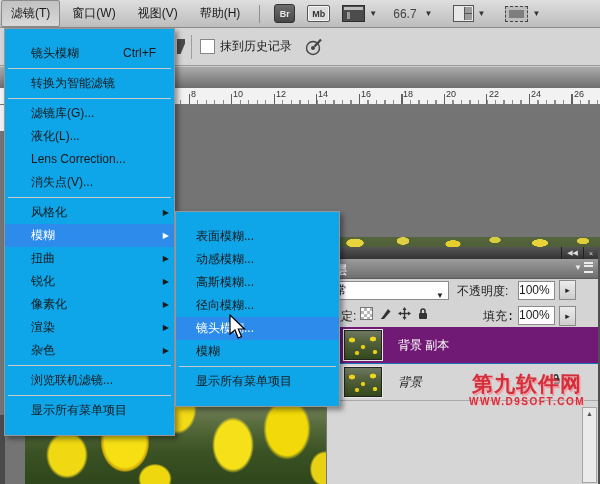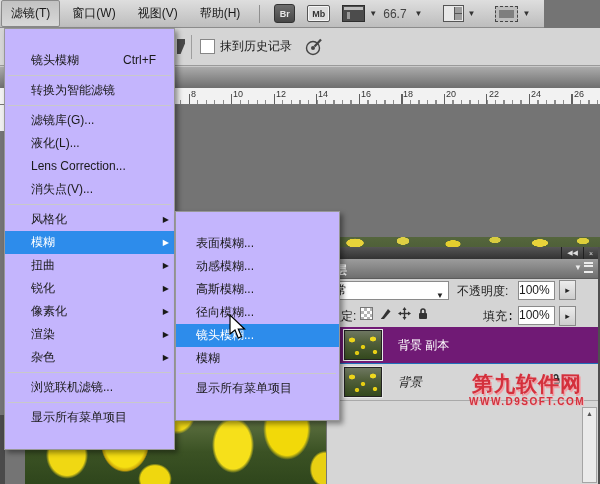--- a/index.html
+++ b/index.html
@@ -2,35 +2,35 @@
 <html><head>
 <meta charset="utf-8">
 <style>
   html,body{margin:0;padding:0;background:#333;}
   .app{position:relative;width:600px;height:484px;overflow:hidden;background:#747474;
        font-family:"Liberation Sans","DejaVu Sans",sans-serif;font-size:12px;color:#1a1a1a;
        -webkit-font-smoothing:antialiased;}
   .abs{position:absolute;}
 
   
-  .menubar{left:0;top:0;width:544px;height:28px;background:linear-gradient(#dedede,#bdbdbd);
+  .menubar{left:0;top:0;width:600px;height:28px;background:linear-gradient(#dedede,#bdbdbd);
            border-bottom:1px solid #8c8c8c;display:flex;align-items:center;box-sizing:border-box;}
   .menu-item{padding:4px 9px;margin:0 1px;border:1px solid transparent;border-radius:2px;white-space:nowrap;}
   .menu-item.active{background:linear-gradient(#c2c2c2,#d8d8d8);border-color:#8a8a8a;}
   .mb-sep{width:1px;height:18px;background:#8f8f8f;margin:0 8px;}
   .tool-btn{display:inline-flex;align-items:center;justify-content:center;margin:0 6px;}
   .br-icon{width:19px;height:17px;background:linear-gradient(#6d6d6d,#474747);border:1px solid #333;
            border-radius:3px;color:#e8e8e8;font-size:9px;font-weight:bold;}
   .mb-icon{width:21px;height:15px;background:#dcdcdc;border:1px solid #555;border-radius:2px;
            color:#333;font-size:9px;font-weight:bold;box-shadow:inset 0 0 0 1px #f5f5f5;}
   .panel-glyph{width:21px;height:15px;background:#4c4c4c;border:1px solid #2e2e2e;position:relative;}
   .panel-glyph:before{content:"";position:absolute;left:1px;top:1px;right:1px;height:3px;background:#bdbdbd;}
   .panel-glyph:after{content:"";position:absolute;left:4px;top:6px;width:3px;bottom:2px;background:#9a9a9a;}
   .dd-arrow{font-size:8px;color:#333;margin-left:4px;}
-  .zoom-text{color:#444;}
+  .zoom-text{color:#444;margin-left:10px;}
   .arrange-glyph{width:19px;height:15px;background:#e8e8e8;border:1px solid #555;position:relative;}
   .arrange-glyph:before{content:"";position:absolute;right:1px;top:1px;width:7px;bottom:1px;background:#9c9c9c;border-left:1px solid #555;}
   .arrange-glyph:after{content:"";position:absolute;right:1px;top:7px;width:7px;height:1px;background:#555;}
   .screen-glyph{width:21px;height:14px;border:1px dashed #444;background:#bdbdbd;position:relative;}
   .screen-glyph:before{content:"";position:absolute;left:3px;right:3px;top:3px;bottom:3px;background:#7e7e7e;}
 
   
   .optionsbar{left:0;top:28px;width:600px;height:38px;background:#d5d5d5;border-bottom:1px solid #9a9a9a;
               box-sizing:border-box;display:flex;align-items:center;}
   .ob-fragment{width:8px;height:15px;background:#4a4a4a;margin-left:177px;clip-path:polygon(0 0,100% 0,100% 30%,45% 100%,0 100%);}
@@ -108,21 +108,21 @@
        radial-gradient(4px 3px at 12px 22px,#e0c913 0 60%,transparent 65%),
        radial-gradient(4px 3px at 30px 21px,#e8d016 0 60%,transparent 65%),
        linear-gradient(180deg,#6e7761 0,#52603c 40%,#33481d 100%);}
   .layer-name.italic{font-style:italic;}
   .bg-lock{position:absolute;left:224px;top:9px;}
   .scrollbar{position:absolute;right:1px;top:80px;bottom:1px;width:15px;background:#ebebeb;border:1px solid #a5a5a5;
              box-sizing:border-box;text-align:center;}
   .scroll-up{font-size:7px;color:#555;line-height:12px;}
 
   
-  .dmenu{background:#c4b5fd;border:1px solid #979797;box-shadow:3px 3px 5px rgba(0,0,0,.4);padding:20px 0;box-sizing:border-box;}
+  .dmenu{background:#0ea5e9;border:1px solid #979797;box-shadow:3px 3px 5px rgba(0,0,0,.4);padding:13px 0;box-sizing:border-box;}
   .filter-menu{left:4px;top:28px;width:171px;z-index:6;}
   .blur-menu{left:175px;top:211px;width:165px;z-index:7;}
   .dmi{height:23px;line-height:23px;padding:0 18px 0 26px;position:relative;display:flex;white-space:nowrap;}
   .blur-menu .dmi{padding-left:20px;}
   .dmi .shortcut{margin-left:auto;}
   .dmi.hl{background:#2d8ceb;color:#fff;}
   .dmi .sub-arrow{position:absolute;right:5px;top:0;font-size:8px;}
   .dsep{height:1px;background:#c9c9c9;margin:3px 3px;}
 
   

